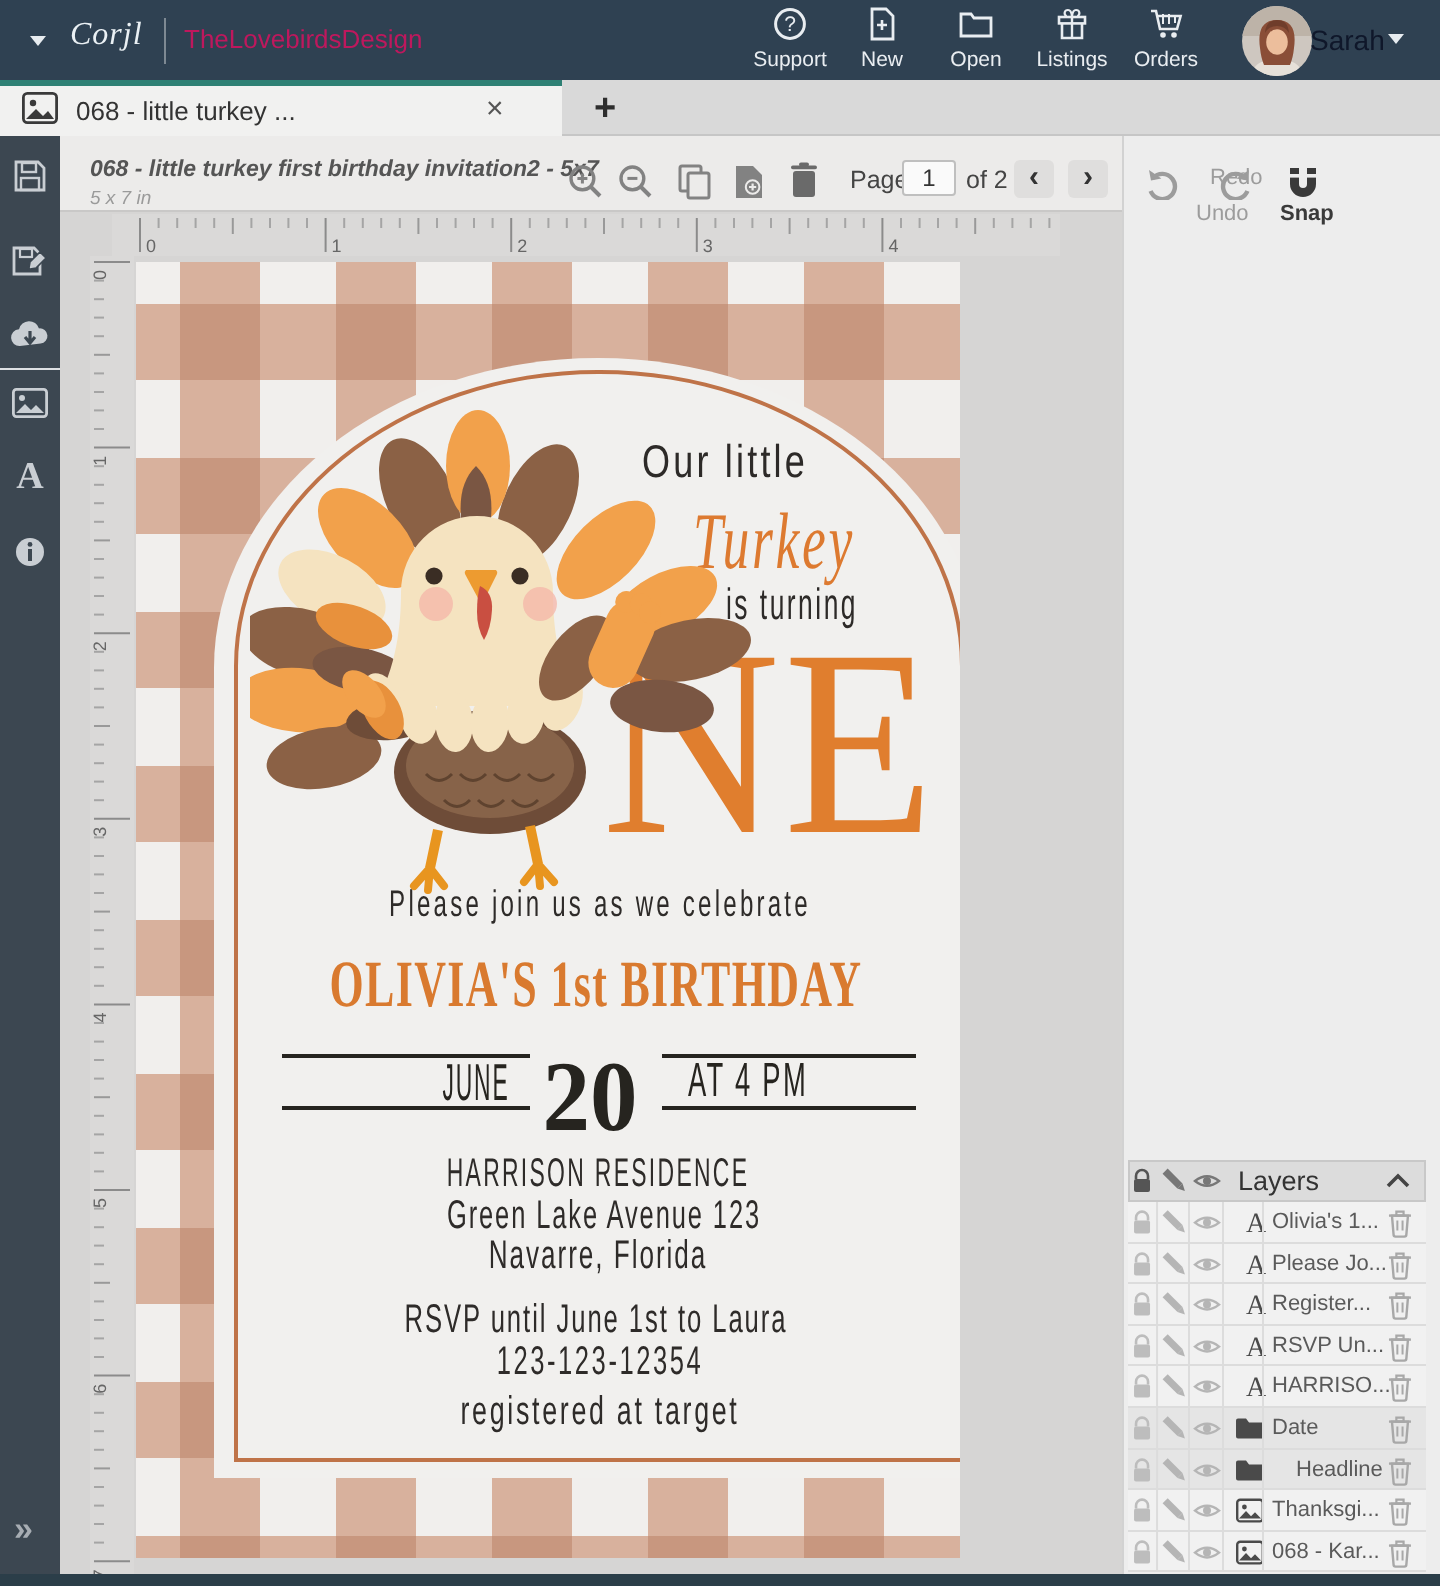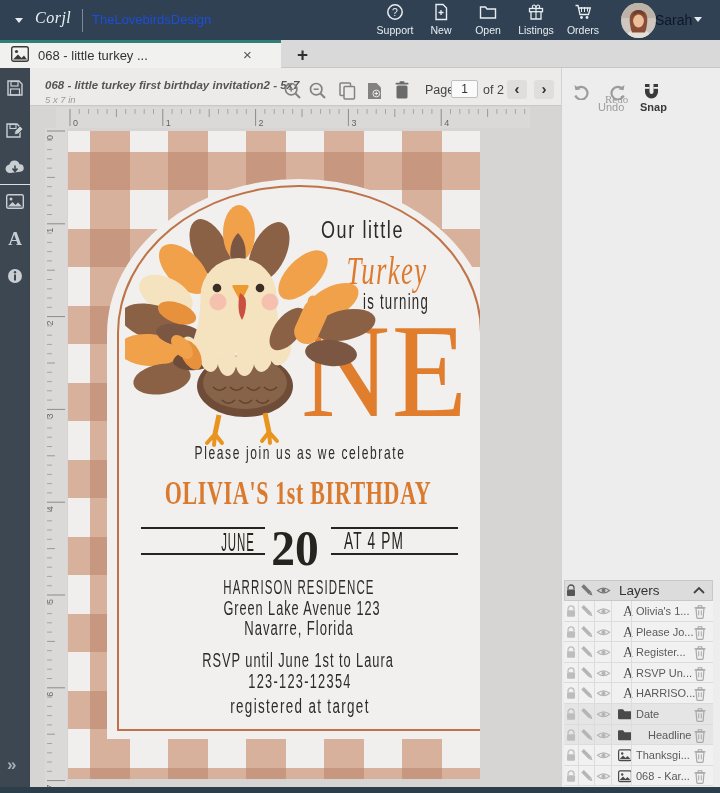--- a/index.html
+++ b/index.html
@@ -8,21 +8,21 @@
   .abs { position:absolute; }
   svg { display:block; }
 </style>
 </head>
 <body>
 
 <div class="abs" style="left:0;top:0;width:720px;height:40px;background:#2F4152;"></div>
 <div class="abs" style="left:15px;top:18px;width:0;height:0;border-left:4.5px solid transparent;border-right:4.5px solid transparent;border-top:5.5px solid #E7ECF0;"></div>
 <div class="abs" style="left:35px;top:9px;color:#EAF0F4;font-family:'Liberation Serif',serif;font-style:italic;font-size:16px;letter-spacing:0.5px;">Corjl</div>
 <div class="abs" style="left:82px;top:9px;width:1px;height:23px;background:rgba(255,255,255,.38);"></div>
-<div class="abs" style="left:92px;top:12px;color:#1d4ed8;font-size:13px;">TheLovebirdsDesign</div>
+<div class="abs" style="left:92px;top:12px;color:#be185d;font-size:13px;">TheLovebirdsDesign</div>
 <svg class="abs" style="left:386px;top:3px;" width="18" height="18" viewBox="0 0 18 18">
     <circle cx="9" cy="9" r="7.2" fill="none" stroke="#E9EDF1" stroke-width="1.5"></circle>
     <text x="9" y="12.7" font-size="10.5" fill="#E9EDF1" text-anchor="middle" font-family="Liberation Sans">?</text>
   </svg>
 <div class="abs" style="left:355px;top:24px;width:80px;text-align:center;font-size:10.5px;color:#E9EDF1;">Support</div>
 <svg class="abs" style="left:432px;top:3px;" width="18" height="18" viewBox="0 0 18 18">
     <path d="M4 1.5 h7 l3.5 3.5 v11.5 h-10.5 z" fill="none" stroke="#E9EDF1" stroke-width="1.4"></path>
     <path d="M9 7 v5 M6.5 9.5 h5" stroke="#E9EDF1" stroke-width="1.3"></path>
   </svg>
 <div class="abs" style="left:401px;top:24px;width:80px;text-align:center;font-size:10.5px;color:#E9EDF1;">New</div>
@@ -139,21 +139,21 @@
 <svg class="abs" style="left:608px;top:84px;" width="18" height="16" viewBox="0 0 18 16">
 <path d="M14.5 5 a6.3 6.3 0 1 0 1.2 6.5" fill="none" stroke="#9C9C9C" stroke-width="2.2"></path>
 <path d="M16.5 1 l-1 5.2 l-5.2-1" fill="#9C9C9C" stroke="none"></path>
   </svg>
 <svg class="abs" style="left:643px;top:83px;" width="17" height="17" viewBox="0 0 17 17">
 <path d="M2 1 v8 a6.5 6.5 0 0 0 13 0 v-8 h-4.5 v8 a2 2 0 0 1 -4 0 v-8 z" fill="#3A3A3A"></path>
 <rect x="2" y="4" width="4.5" height="1.8" fill="#EDEDED"></rect>
 <rect x="10.5" y="4" width="4.5" height="1.8" fill="#EDEDED"></rect>
   </svg>
 <div class="abs" style="left:570px;top:101px;font-size:11px;color:#9C9C9C;margin-left:28px;">Undo</div>
-<div class="abs" style="left:605px;top:93px;font-size:11px;color:#9C9C9C;font-family:Liberation Serif, serif;">Redo</div>
+<div class="abs" style="left:605px;top:83px;font-size:11px;color:#9C9C9C;">Redo</div>
 <div class="abs" style="left:640px;top:101px;font-size:11px;color:#3A3A3A;font-weight:bold;">Snap</div>
 <div class="abs" style="left:564px;top:580px;width:149px;height:21px;background:#DCDCDC;border:1px solid #C8C8C8;"></div>
 <svg class="abs" style="left:564px;top:580px;" width="149" height="21" viewBox="0 0 149 21">
 <g transform="translate(2.5,4.5)">
       <path d="M1.5 5 v-1.5 a3 3 0 0 1 6 0 V5" fill="none" stroke="#555" stroke-width="1.3"></path>
       <rect x="0.5" y="5" width="8" height="6.5" rx="1" fill="#555"></rect>
     </g>
     <g transform="translate(23.5,10.5) rotate(-45)">
       <rect x="-1.8" y="-7" width="3.6" height="10.5" fill="#777"></rect>
       <path d="M-1.8 3.5 L0 7 L1.8 3.5 z" fill="#777"></path>

